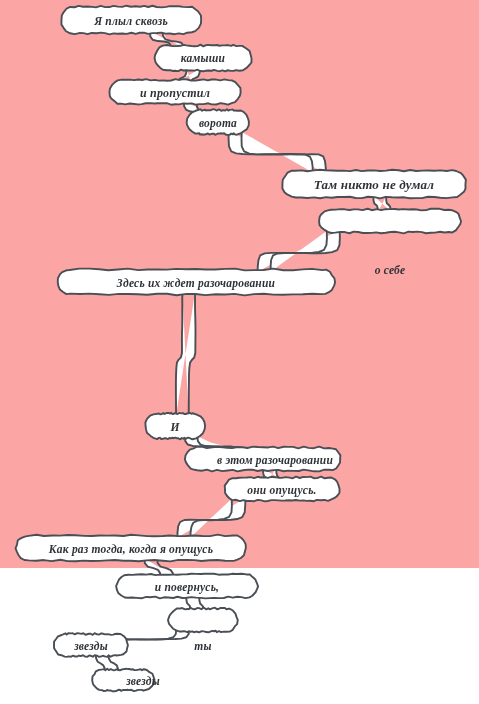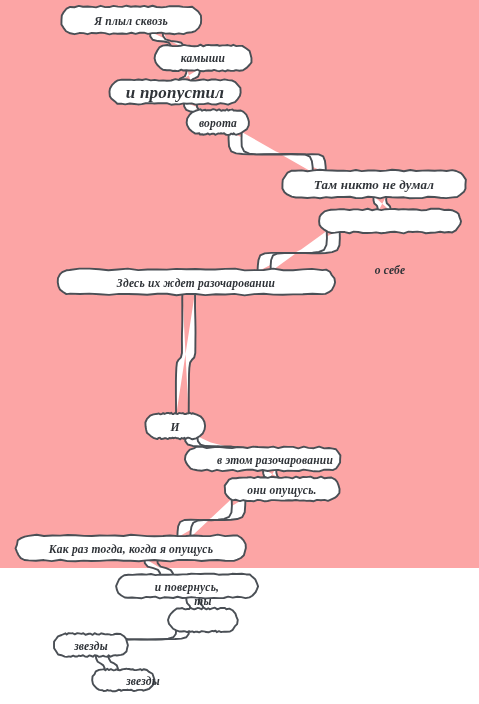--- a/index.html
+++ b/index.html
@@ -159,27 +159,27 @@
           <path d="M 65.49 633.30 L 66.66 634.53 L 68.56 633.12 L 71.21 633.39 L 72.73 633.26 L 74.78 634.31 L 77.28 633.18 L 79.09 633.39 L 81.47 633.92 L 83.33 633.27 L 85.46 634.82 L 87.17 634.25 L 88.95 633.79 L 90.67 633.74 L 92.62 634.86 L 94.59 633.22 L 97.11 634.42 L 99.38 634.56 L 101.26 633.32 L 102.92 633.73 L 105.39 634.35 L 107.18 634.19 L 109.45 634.43 L 110.87 634.84 L 113.21 634.65 L 115.02 634.00 L 116.75 633.73 L 120.53 633.99 L 123.98 636.21 L 125.97 638.57 L 126.95 641.96 L 127.92 645.35 L 127.19 647.92 L 126.46 651.57 L 123.30 654.24 L 120.97 654.87 L 116.81 655.53 L 115.36 655.18 L 113.46 655.35 L 110.62 656.71 L 108.59 655.34 L 107.47 656.88 L 104.51 656.42 L 103.34 655.69 L 100.76 656.54 L 98.74 656.83 L 97.21 655.69 L 94.64 655.30 L 92.93 656.67 L 91.44 656.01 L 89.23 655.39 L 87.37 656.85 L 85.02 656.53 L 83.05 655.24 L 80.59 656.10 L 79.00 655.54 L 77.33 656.48 L 75.21 656.53 L 73.25 655.73 L 71.05 656.73 L 68.72 656.36 L 66.88 656.83 L 64.70 656.64 L 61.42 655.21 L 58.13 654.48 L 56.09 651.34 L 54.09 648.24 L 54.02 645.60 L 54.07 641.60 L 56.26 638.76 L 58.02 636.35 L 61.67 635.00 Z" stroke="#4a4f55" stroke-width="1.9" stroke-linecap="round" stroke-linejoin="round" fill="#ffffff"></path>
         </g>
         <g>
           <path d="M 102.82 669.40 L 104.08 669.05 L 105.41 670.35 L 107.20 668.83 L 108.84 670.12 L 110.80 669.21 L 111.70 669.49 L 113.54 670.34 L 114.87 670.08 L 116.26 669.31 L 118.36 670.04 L 119.83 670.30 L 121.90 669.50 L 123.48 669.13 L 125.03 669.03 L 126.26 668.61 L 128.11 669.06 L 129.08 669.00 L 131.04 669.53 L 132.96 669.22 L 134.33 670.10 L 136.07 670.13 L 137.41 669.85 L 139.25 669.52 L 140.63 669.16 L 141.92 670.19 L 143.86 669.21 L 146.88 669.98 L 149.10 671.94 L 152.45 673.72 L 153.59 676.99 L 154.52 679.73 L 154.06 683.11 L 152.36 685.72 L 149.18 688.78 L 147.06 689.52 L 143.39 690.69 L 141.87 689.84 L 140.75 689.88 L 139.17 689.91 L 137.25 690.12 L 136.09 690.60 L 133.93 691.02 L 132.76 690.65 L 131.23 689.70 L 129.13 690.16 L 127.36 689.76 L 126.30 690.05 L 124.44 690.00 L 122.82 690.07 L 121.01 690.81 L 120.29 689.94 L 118.40 689.77 L 116.92 690.73 L 115.48 691.21 L 113.14 691.14 L 112.27 691.23 L 110.53 690.38 L 108.87 690.60 L 107.18 689.90 L 106.08 690.76 L 103.61 691.06 L 102.49 690.27 L 99.26 689.83 L 96.73 688.43 L 94.20 685.68 L 92.88 683.67 L 92.18 680.15 L 92.52 676.47 L 94.48 674.31 L 95.80 671.36 L 99.06 669.85 Z" stroke="#4a4f55" stroke-width="1.9" stroke-linecap="round" stroke-linejoin="round" fill="#ffffff"></path>
         </g>
       </g>
     </svg>
   <div id="labels">
       <div class="bubble-label" style="left: 131px; top: 20.5px; font-size: 11.5px;">Я плыл сквозь</div>
       <div class="bubble-label" style="left: 203px; top: 44px; font-size: 11.5px; margin-top: 14px;">камыши</div>
-      <div class="bubble-label" style="left: 175px; top: 92.5px; font-size: 17px;">и пропустил</div>
+      <div class="bubble-label" style="left: 175px; top: 92.5px; font-size: 12px;">и пропустил</div>
       <div class="bubble-label" style="left: 218px; top: 122.5px; font-size: 11.5px;">ворота</div>
       <div class="bubble-label" style="left: 374px; top: 184.5px; font-size: 13px;">Там никто не думал</div>
       <div class="bubble-label" style="left: 390px; top: 221.5px; font-size: 11.5px; margin-top: 48px;">о себе</div>
       <div class="bubble-label" style="left: 196px; top: 282.5px; font-size: 11.5px;">Здесь их ждет разочаровании</div>
       <div class="bubble-label" style="left: 175px; top: 426.5px; font-size: 11.5px;">И</div>
       <div class="bubble-label" style="left: 263px; top: 459.5px; font-size: 11.5px; margin-left: 12px;">в этом разочаровании</div>
       <div class="bubble-label" style="left: 282px; top: 489.5px; font-size: 11.5px;">они опущусь.</div>
       <div class="bubble-label" style="left: 131px; top: 548.5px; font-size: 11.5px;">Как раз тогда, когда я опущусь</div>
       <div class="bubble-label" style="left: 187px; top: 586.5px; font-size: 11.5px;">и повернусь,</div>
-      <div class="bubble-label" style="left: 203px; top: 601px; font-size: 11.5px; text-align: center;">ты</div>
+      <div class="bubble-label" style="left: 203px; top: 646px; font-size: 11.5px; text-align: center;">ты</div>
       <div class="bubble-label" style="left: 91px; top: 645.5px; font-size: 11.5px;">звезды</div>
       <div class="bubble-label" style="left: 123px; top: 680.5px; font-size: 11.5px; margin-left: 20px;">звезды</div>
     </div>
 </div>
 
 </body></html>

